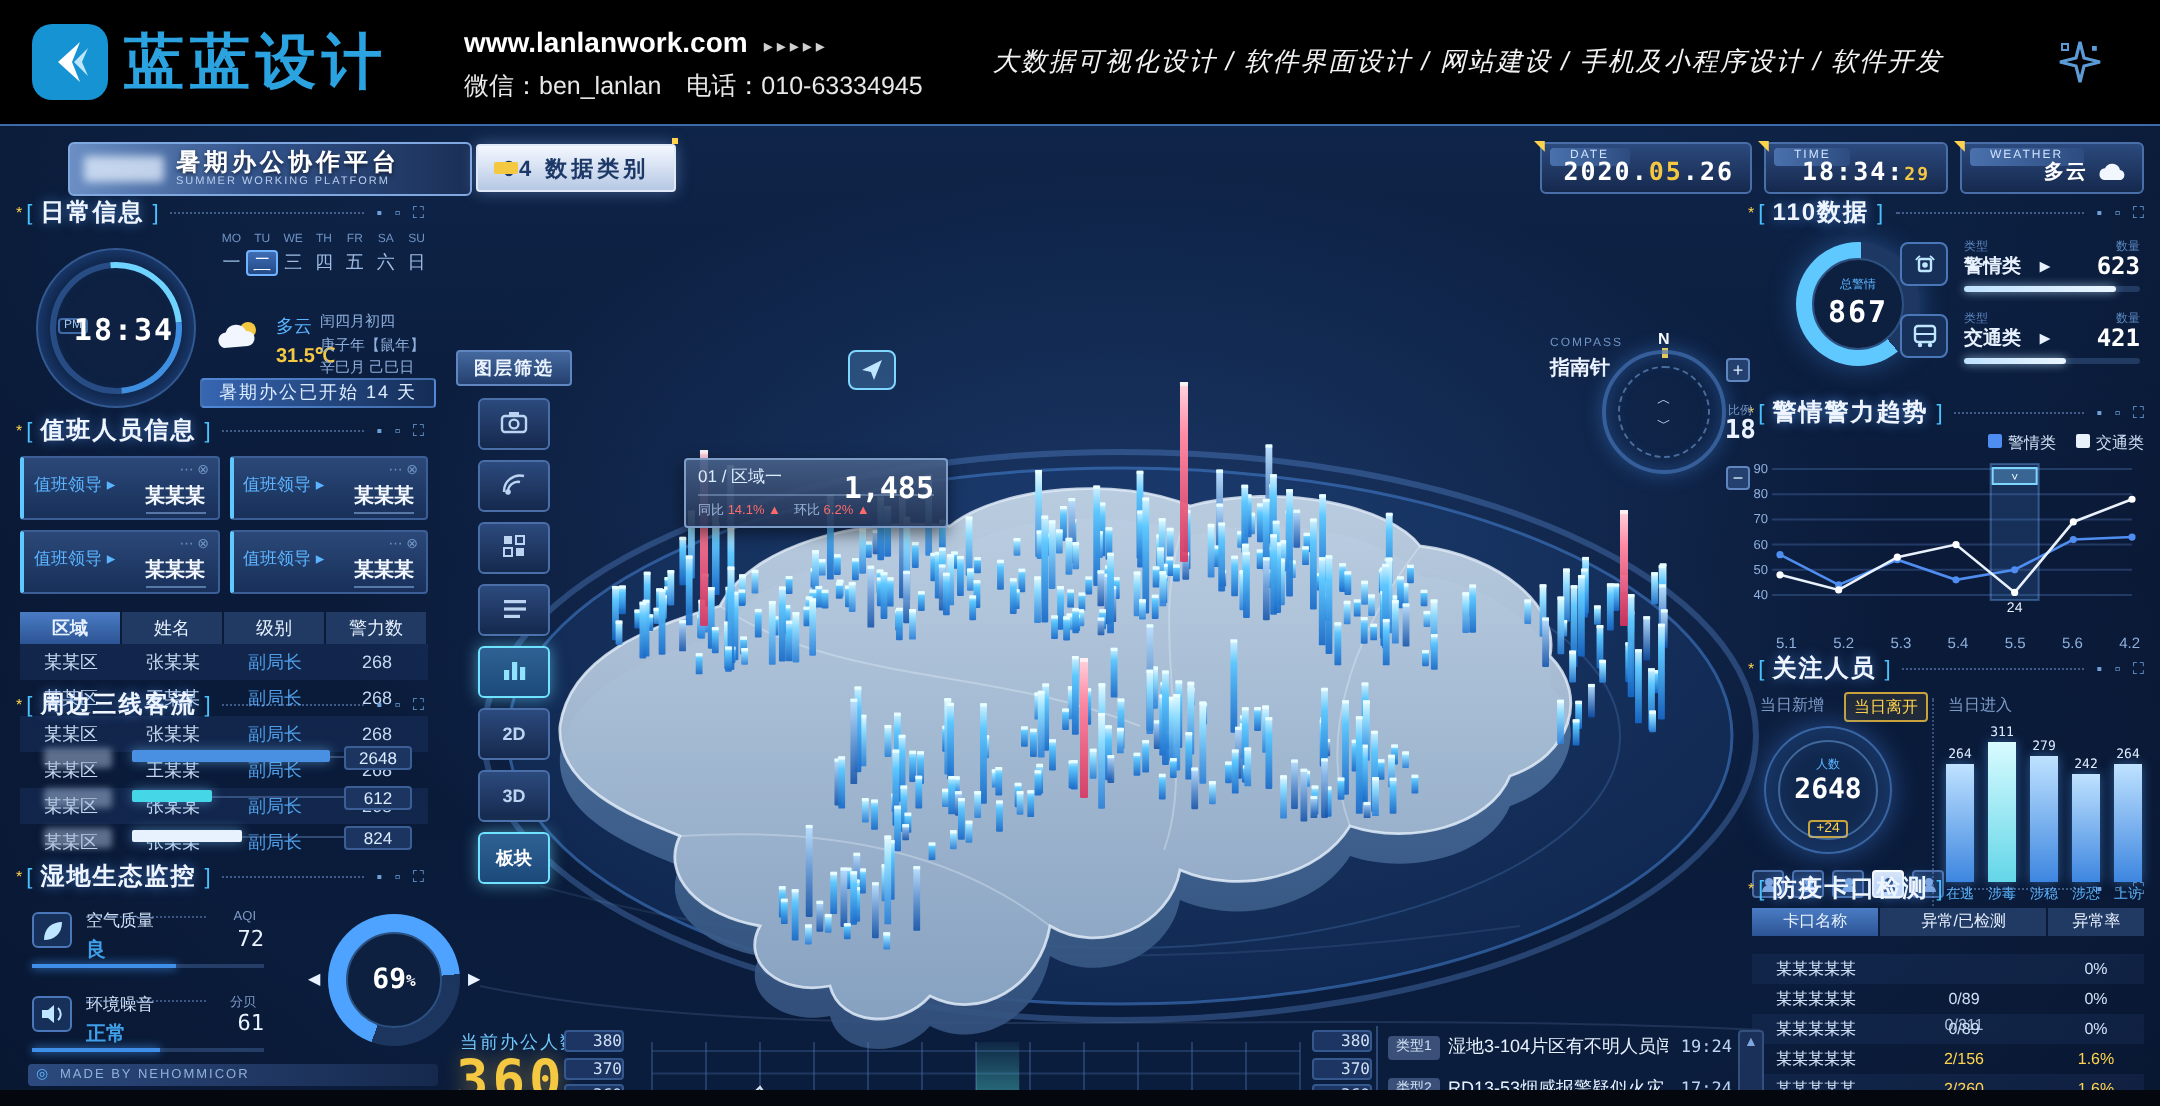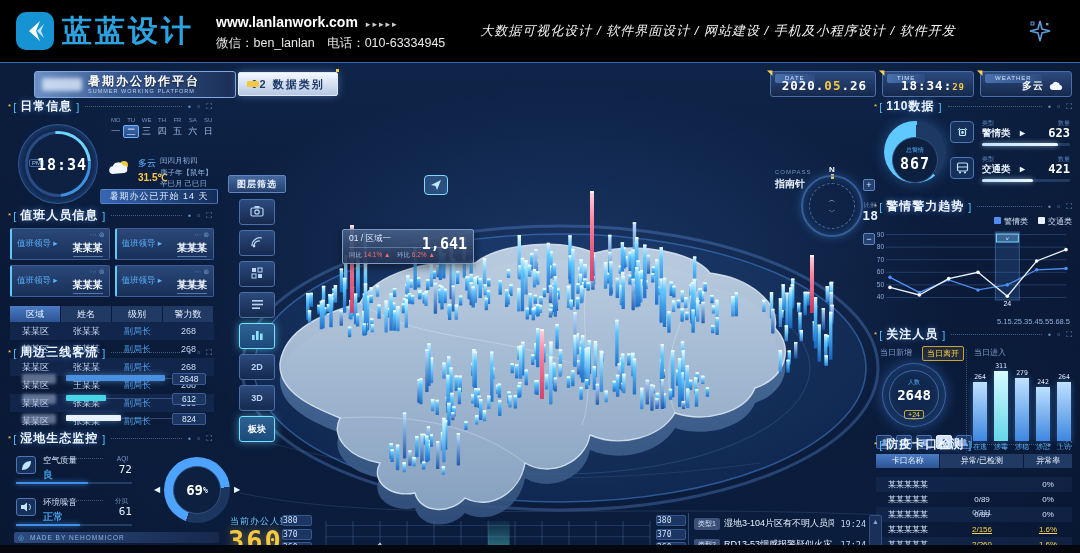--- a/index.html
+++ b/index.html
@@ -5,21 +5,21 @@
   *{margin:0;padding:0;box-sizing:border-box;}
   html,body{background:#000;}
   body{font-family:"Liberation Sans",sans-serif;}
   .stage{position:relative;width:1080px;height:553px;overflow:hidden;background:#000;}
 
   
   .banner{position:absolute;left:0;top:0;width:1080px;height:62px;background:#000;display:flex;align-items:center;}
   .logo-wrap{display:flex;align-items:center;gap:8px;margin-left:16px;}
   .logo-badge{width:38px;height:38px;border-radius:10px;background:#1593d2;display:flex;align-items:center;justify-content:center;}
   .logo-text{color:#2aa3e0;font-size:30px;font-weight:700;letter-spacing:3px;}
-  .contact{margin-left:22px;line-height:1.5;}
+  .contact{margin-left:38px;line-height:1.5;}
   .contact .site{color:#fff;font-size:14px;font-weight:700;}
   .contact .arrows{color:#cfcfcf;font-size:9px;letter-spacing:2px;margin-left:8px;}
   .contact .row2{color:#e8e8e8;font-size:12.5px;}
   .services{margin-left:35px;color:#f2f2f2;font-size:13px;font-style:italic;letter-spacing:1px;}
   .collect{margin-left:auto;margin-right:28px;display:flex;align-items:center;gap:8px;color:#5b9bd8;font-size:21px;font-weight:700;font-style:italic;letter-spacing:2px;}
 
   
   .dash{position:absolute;left:0;top:62px;width:1080px;height:483px;overflow:hidden;
     background:linear-gradient(180deg,#0e2448 0%,#0a1a38 45%,#0b1d3d 100%);border-top:1px solid #3d6aa8;}
   .dash::before{content:"";position:absolute;inset:0;background:radial-gradient(ellipse 560px 300px at 52% 48%,rgba(70,130,220,.30),rgba(20,40,80,0) 70%);}
@@ -76,21 +76,21 @@
 
   
   .duty-cards{position:absolute;left:2px;top:20px;width:204px;display:grid;grid-template-columns:1fr 1fr;gap:5px;}
   .dcard{height:32px;border:1px solid #3c5e96;border-left:2px solid #5fc8ff;border-radius:2px;background:linear-gradient(180deg,#2b4878,#18305a);position:relative;padding:3px 5px;}
   .dcard .role{color:#5ab4ff;font-size:8.5px;}
   .dcard .dots{position:absolute;right:4px;top:2px;color:#6f93c4;font-size:7px;}
   .dcard .nm{position:absolute;right:6px;bottom:2px;color:#f2f7ff;font-size:10px;font-weight:700;border-bottom:1px solid rgba(150,190,240,.5);padding-bottom:1px;}
   .duty-table{position:absolute;left:2px;top:98px;width:204px;font-size:9px;}
   .dt-head{display:flex;height:16px;}
   .dt-head div{flex:1;text-align:center;line-height:16px;color:#e8f2ff;background:#203a64;margin-right:1px;}
-  .dt-head div.on{background:linear-gradient(180deg,#4a7cc4,#2c5494);font-weight:400;}
+  .dt-head div.on{background:linear-gradient(180deg,#4a7cc4,#2c5494);font-weight:700;}
   .dt-row{display:flex;height:18px;line-height:18px;text-align:center;color:#c6d9f2;}
   .dt-row:nth-child(odd){background:rgba(40,70,125,.28);}
   .dt-row div{flex:1;}
   .dt-row .lv{color:#4f9fe8;}
 
   
   .flow-row{position:absolute;left:2px;height:14px;width:204px;}
   .flow-chip{position:absolute;left:12px;top:1px;width:34px;height:10px;border-radius:2px;background:rgba(160,180,210,.55);filter:blur(1.5px);}
   .flow-track{position:absolute;left:56px;top:5px;width:108px;height:1px;background:rgba(120,160,220,.35);}
   .flow-bar{position:absolute;left:56px;top:2px;height:6px;border-radius:1px;box-shadow:0 0 6px rgba(120,200,255,.5);}
@@ -143,49 +143,49 @@
   .cn-n{position:absolute;left:54px;top:-4px;color:#fff;font-size:8px;font-weight:700;}
   .cn-mark{position:absolute;left:56px;top:5px;width:3px;height:5px;background:#ffd34d;}
   .czoom{position:absolute;right:0;width:12px;height:12px;border:1px solid #5f86c0;border-radius:2px;background:#24406e;color:#dcecff;font-size:9px;line-height:10px;text-align:center;cursor:pointer;}
   .cscale-l{position:absolute;right:-1px;top:32px;color:#6f93c4;font-size:6px;}
   .cscale-v{position:absolute;right:-3px;top:39px;color:#eaf3ff;font-size:13px;font-weight:700;font-family:"DejaVu Sans Mono",monospace;}
 
   
   .office-label{position:absolute;left:230px;top:452px;color:#6fc8ff;font-size:9px;letter-spacing:1px;z-index:5;}
   .office-num{position:absolute;left:228px;top:462px;color:#f5c842;font-size:27px;font-weight:700;font-family:"DejaVu Sans Mono",monospace;letter-spacing:2px;z-index:5;text-shadow:0 0 10px rgba(245,200,66,.45);}
   .office-delta{position:absolute;left:292px;top:465px;color:#f5c842;font-size:9px;z-index:5;}
-  .ychip{position:absolute;width:30px;height:11px;border:1px solid #35588e;background:#1c3563;border-radius:2px;color:#cfe0f5;font-size:8px;text-align:left;line-height:10px;z-index:5;font-family:"DejaVu Sans Mono",monospace;}
+  .ychip{position:absolute;width:30px;height:11px;border:1px solid #35588e;background:#1c3563;border-radius:2px;color:#cfe0f5;font-size:8px;text-align:right;line-height:10px;z-index:5;font-family:"DejaVu Sans Mono",monospace;}
   .ochart{position:absolute;left:316px;top:452px;z-index:4;}
 
   
   .alerts{position:absolute;left:688px;top:450px;width:178px;z-index:5;border-left:1px solid rgba(110,160,230,.35);padding-left:5px;}
   .al-row{display:flex;align-items:center;height:21px;gap:4px;}
   .al-tag{flex:0 0 26px;height:12px;background:#3a5078;border-radius:2px;color:#cfe0f5;font-size:7px;text-align:center;line-height:12px;}
   .al-txt{flex:1;color:#e8f2ff;font-size:9px;white-space:nowrap;overflow:hidden;}
   .al-time{flex:0 0 28px;color:#bcd4f2;font-size:8.5px;font-family:"DejaVu Sans Mono",monospace;text-align:right;}
   .al-scroll{position:absolute;right:-16px;top:2px;width:13px;height:62px;background:#1b3058;border:1px solid #33507f;border-radius:2px;
     display:flex;flex-direction:column;align-items:center;justify-content:space-between;padding:2px 0;color:#7fa7e0;font-size:7px;cursor:pointer;}
 
   
-  .g110{position:absolute;left:10px;top:22px;width:62px;height:62px;border-radius:50%;
-    background:conic-gradient(from 140deg,#5fc8ff 0 62%,rgba(60,100,160,.35) 62% 100%);display:flex;align-items:flex-end;justify-content:center;box-shadow:0 0 14px rgba(80,160,255,.35);}
+  .g110{position:absolute;left:24px;top:22px;width:62px;height:62px;border-radius:50%;
+    background:conic-gradient(from 140deg,#5fc8ff 0 62%,rgba(60,100,160,.35) 62% 100%);display:flex;align-items:center;justify-content:center;box-shadow:0 0 14px rgba(80,160,255,.35);}
   .g110 .inner{width:46px;height:46px;border-radius:50%;background:#0d2040;border:1px solid #2c5080;text-align:center;color:#fff;}
   .g110 .lab{display:block;font-size:6px;color:#5ab4ff;margin-top:8px;}
   .g110 .v{display:block;font-size:15px;font-weight:700;font-family:"DejaVu Sans Mono",monospace;letter-spacing:1px;}
   .i110{position:absolute;left:76px;width:122px;height:30px;}
   .i110 .ic{position:absolute;left:0;top:2px;width:24px;height:22px;border:1px solid #4a77b8;border-radius:4px;background:#16305a;display:flex;align-items:center;justify-content:center;}
   .i110 .tl{position:absolute;left:32px;top:0;color:#5a86c0;font-size:6px;}
   .i110 .nm{position:absolute;left:32px;top:8px;color:#e8f2ff;font-size:9.5px;font-weight:700;}
   .i110 .cl{position:absolute;right:2px;top:0;color:#5a86c0;font-size:6px;}
   .i110 .vv{position:absolute;right:2px;top:7px;color:#fff;font-size:12px;font-weight:700;font-family:"DejaVu Sans Mono",monospace;}
   .i110 .track{position:absolute;left:32px;top:24px;width:88px;height:3px;background:rgba(90,130,190,.3);border-radius:2px;}
   .i110 .fill{position:absolute;left:32px;top:24px;height:3px;background:linear-gradient(90deg,#bfe2ff,#eaf6ff);border-radius:2px;box-shadow:0 0 5px rgba(190,230,255,.7);}
   .legend{position:absolute;right:2px;top:17px;display:flex;gap:10px;font-size:8px;color:#cfe0f5;}
   .legend i{display:inline-block;width:7px;height:7px;margin-right:3px;border-radius:1px;}
-  .trend-x{position:absolute;left:14px;top:118px;width:182px;display:flex;justify-content:flex-end;color:#8fb0dc;font-size:7.5px;}
+  .trend-x{position:absolute;left:14px;top:118px;width:182px;display:flex;justify-content:space-between;color:#8fb0dc;font-size:7.5px;}
   .ftabs{position:absolute;left:2px;top:19px;display:flex;gap:6px;font-size:8px;}
   .ftab{color:#7e9cc8;padding:1px 4px;cursor:pointer;}
   .ftab.on{color:#ffd34d;border:1px solid #c8a23c;border-radius:2px;background:rgba(200,160,60,.12);}
   .fcircle{position:absolute;left:8px;top:36px;width:64px;height:64px;border-radius:50%;border:1px solid rgba(90,150,230,.5);
     background:radial-gradient(circle,#11284e 40%,#1b3e74 100%);box-shadow:0 0 14px rgba(80,150,255,.4);text-align:center;}
   .fcircle::before{content:"";position:absolute;inset:6px;border-radius:50%;border:1px solid rgba(130,190,255,.4);}
   .fcircle .lab{display:block;margin-top:14px;font-size:6px;color:#5ab4ff;}
   .fcircle .v{display:block;font-size:14px;font-weight:700;color:#fff;font-family:"DejaVu Sans Mono",monospace;}
   .fcircle .d{display:inline-block;margin-top:1px;font-size:7px;color:#ffd34d;border:1px solid #c8a23c;border-radius:2px;padding:0 3px;}
   .ficons{position:absolute;left:2px;top:108px;display:flex;gap:4px;}
@@ -196,21 +196,21 @@
   .fcol .bar{width:14px;background:linear-gradient(180deg,#bfe2ff,#3d86e0);box-shadow:0 0 6px rgba(90,170,255,.45);}
   .fcol.hl .bar{background:linear-gradient(180deg,#d8fbff,#63d6e8);}
   .fcol .v{position:absolute;top:-9px;left:-4px;width:22px;text-align:center;color:#dcecff;font-size:6.5px;font-family:"DejaVu Sans Mono",monospace;}
   .fcol .l{position:absolute;bottom:-11px;left:-4px;width:22px;text-align:center;color:#5ab4ff;font-size:7px;}
   .cp-head{position:absolute;left:2px;top:17px;width:196px;display:flex;gap:1px;}
   .cp-head div{height:14px;line-height:14px;text-align:center;color:#e8f2ff;font-size:8px;background:#203a64;}
   .cp-head div.on{background:linear-gradient(180deg,#4a7cc4,#2c5494);}
   .cp-row{position:absolute;left:2px;width:196px;display:flex;height:15px;line-height:15px;font-size:8px;color:#cfe0f5;}
   .cp-row:nth-child(odd){background:rgba(40,70,125,.22);}
   .cp-row div{text-align:center;}
-  .cp-warn{color:#ffd34d !important;text-decoration:underline;}
+  .cp-warn{color:#ffd34d !important;}
   svg text{font-family:"Liberation Sans",sans-serif;}
 </style>
 </head>
 <body>
 
 <div class="stage">
 
   <header class="banner">
     <div class="logo-wrap">
       <div class="logo-badge">
@@ -237,21 +237,21 @@
 
   <div class="dash">
 
     <div class="title-plate">
       <div class="title-blur"></div>
       <div class="title-texts">
         <div class="title-cn">暑期办公协作平台</div>
         <div class="title-en">SUMMER WORKING PLATFORM</div>
       </div>
     </div>
-    <div class="tab active">02 数据类别</div>
+    <div class="tab active">04 数据类别</div>
     <div class="tab-dot"></div>
 
     <div class="info-plate" style="left:770px;width:106px;">
       <span class="corner">◥</span>
       <span class="lbl">DATE</span>
       <span class="val"><span>2020.</span><span class="yel">05</span><span>.26</span></span>
     </div>
     <div class="info-plate" style="left:882px;width:92px;">
       <span class="corner">◥</span>
       <span class="lbl">TIME</span>
@@ -1383,21 +1383,21 @@
         <rect x="350" y="28" width="4" height="90" fill="url(#gRed)" rx="0.6"></rect>
         <rect x="350" y="28" width="4" height="2" fill="#ffeef2"></rect>
         <rect x="300" y="166" width="4" height="70" fill="url(#gRed)" rx="0.6"></rect>
         <rect x="300" y="166" width="4" height="2" fill="#ffeef2"></rect>
         <rect x="570" y="92" width="4" height="58" fill="url(#gRed)" rx="0.6"></rect>
         <rect x="570" y="92" width="4" height="2" fill="#ffeef2"></rect>
       </svg>
 
     <div class="tooltip">
       <div class="t1">01 / 区域一</div>
-      <div class="big">1,641</div>
+      <div class="big">1,485</div>
       <div class="t2"><span>同比</span> <span class="red">14.1% ▲</span>　<span>环比</span> <span class="red">6.2% ▲</span></div>
     </div>
 
     <div class="plane-chip">
       <svg width="12" height="12" viewBox="0 0 12 12">
           <path d="M1 6 L11 1 L7 11 L5.5 7 Z" fill="#bfe6ff"></path>
         </svg>
     </div>
 
     <div class="compass">
@@ -1582,21 +1582,21 @@
           <circle cx="190" cy="23.629629629629633" r="1.8" fill="#fff"></circle>
           <text x="131.33333333333331" y="80.22222222222223" text-anchor="middle" fill="#eaf3ff" font-size="7">24</text>
         </svg>
       <div class="trend-x" id="trend-xlabels">
           <span>5.1</span>
           <span>5.2</span>
           <span>5.3</span>
           <span>5.4</span>
           <span>5.5</span>
           <span>5.6</span>
-          <span>8.5</span>
+          <span>4.2</span>
         </div>
     </section>
 
     <section class="panel" style="left:874px;top:264px;width:200px;height:108px;">
       <div class="p-head">
           <span class="p-mark">*</span>
           <span class="p-br">[</span>
           <span class="p-title">关注人员</span>
           <span class="p-br">]</span>
           <span class="p-line"></span>

